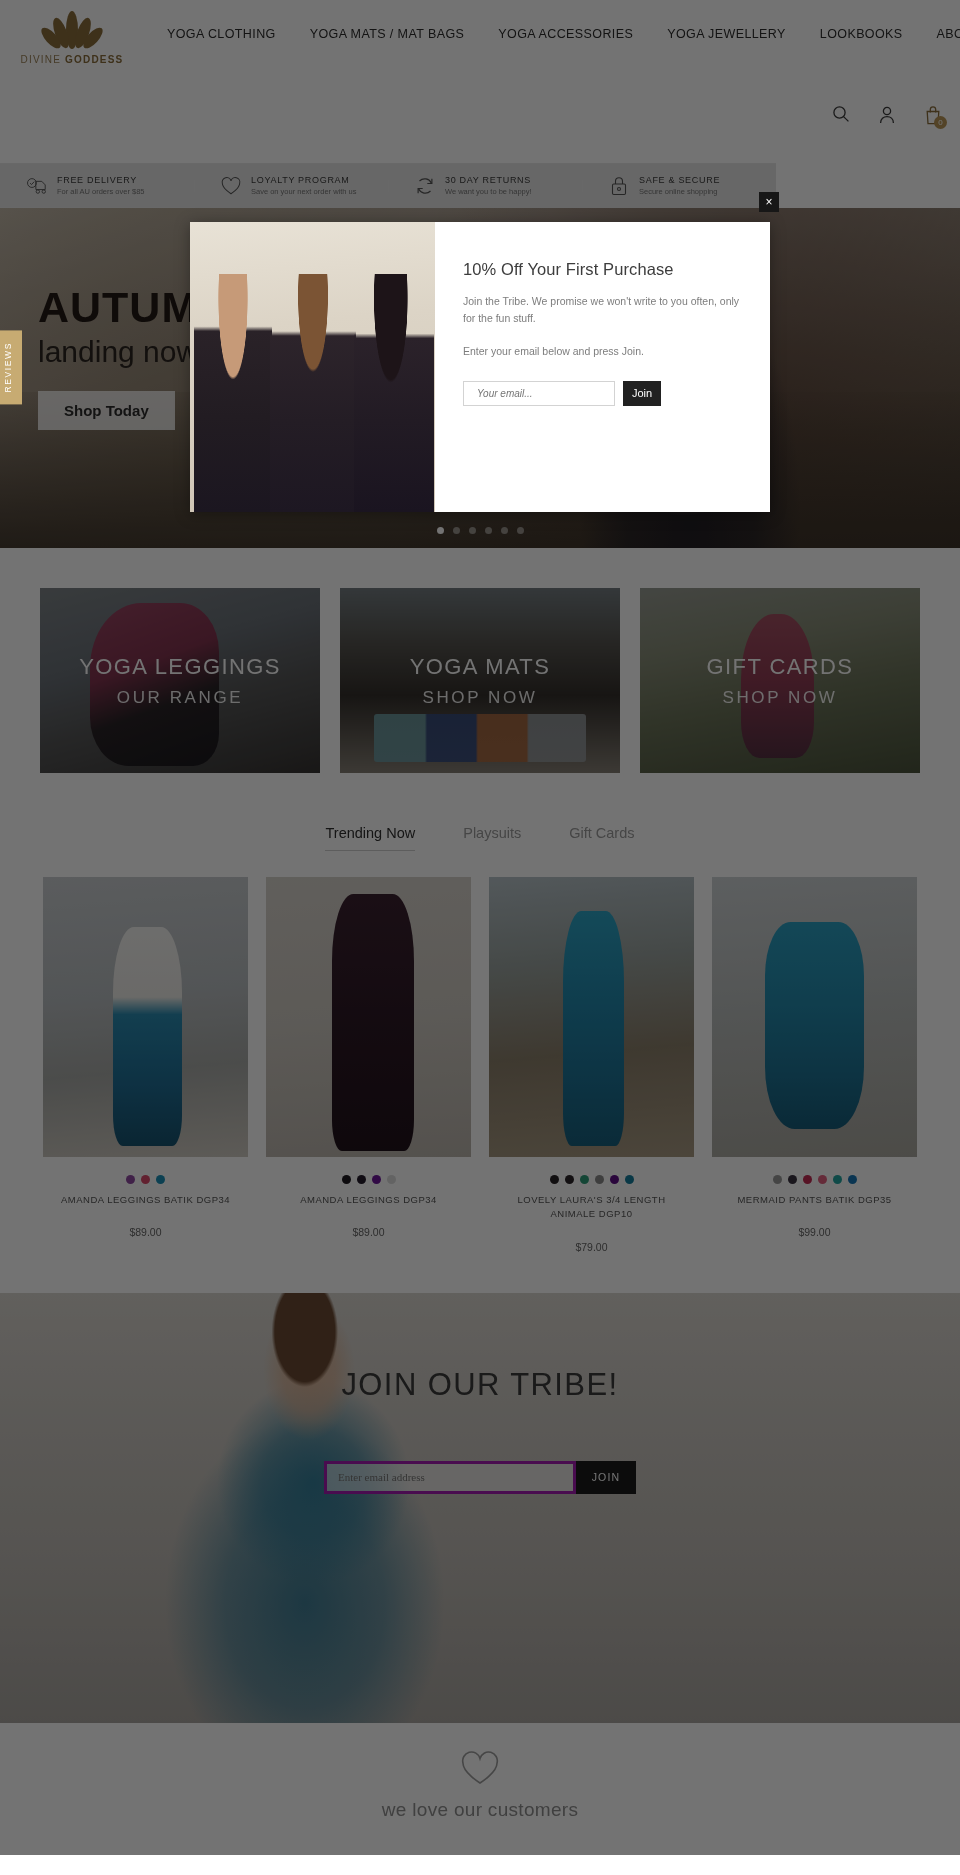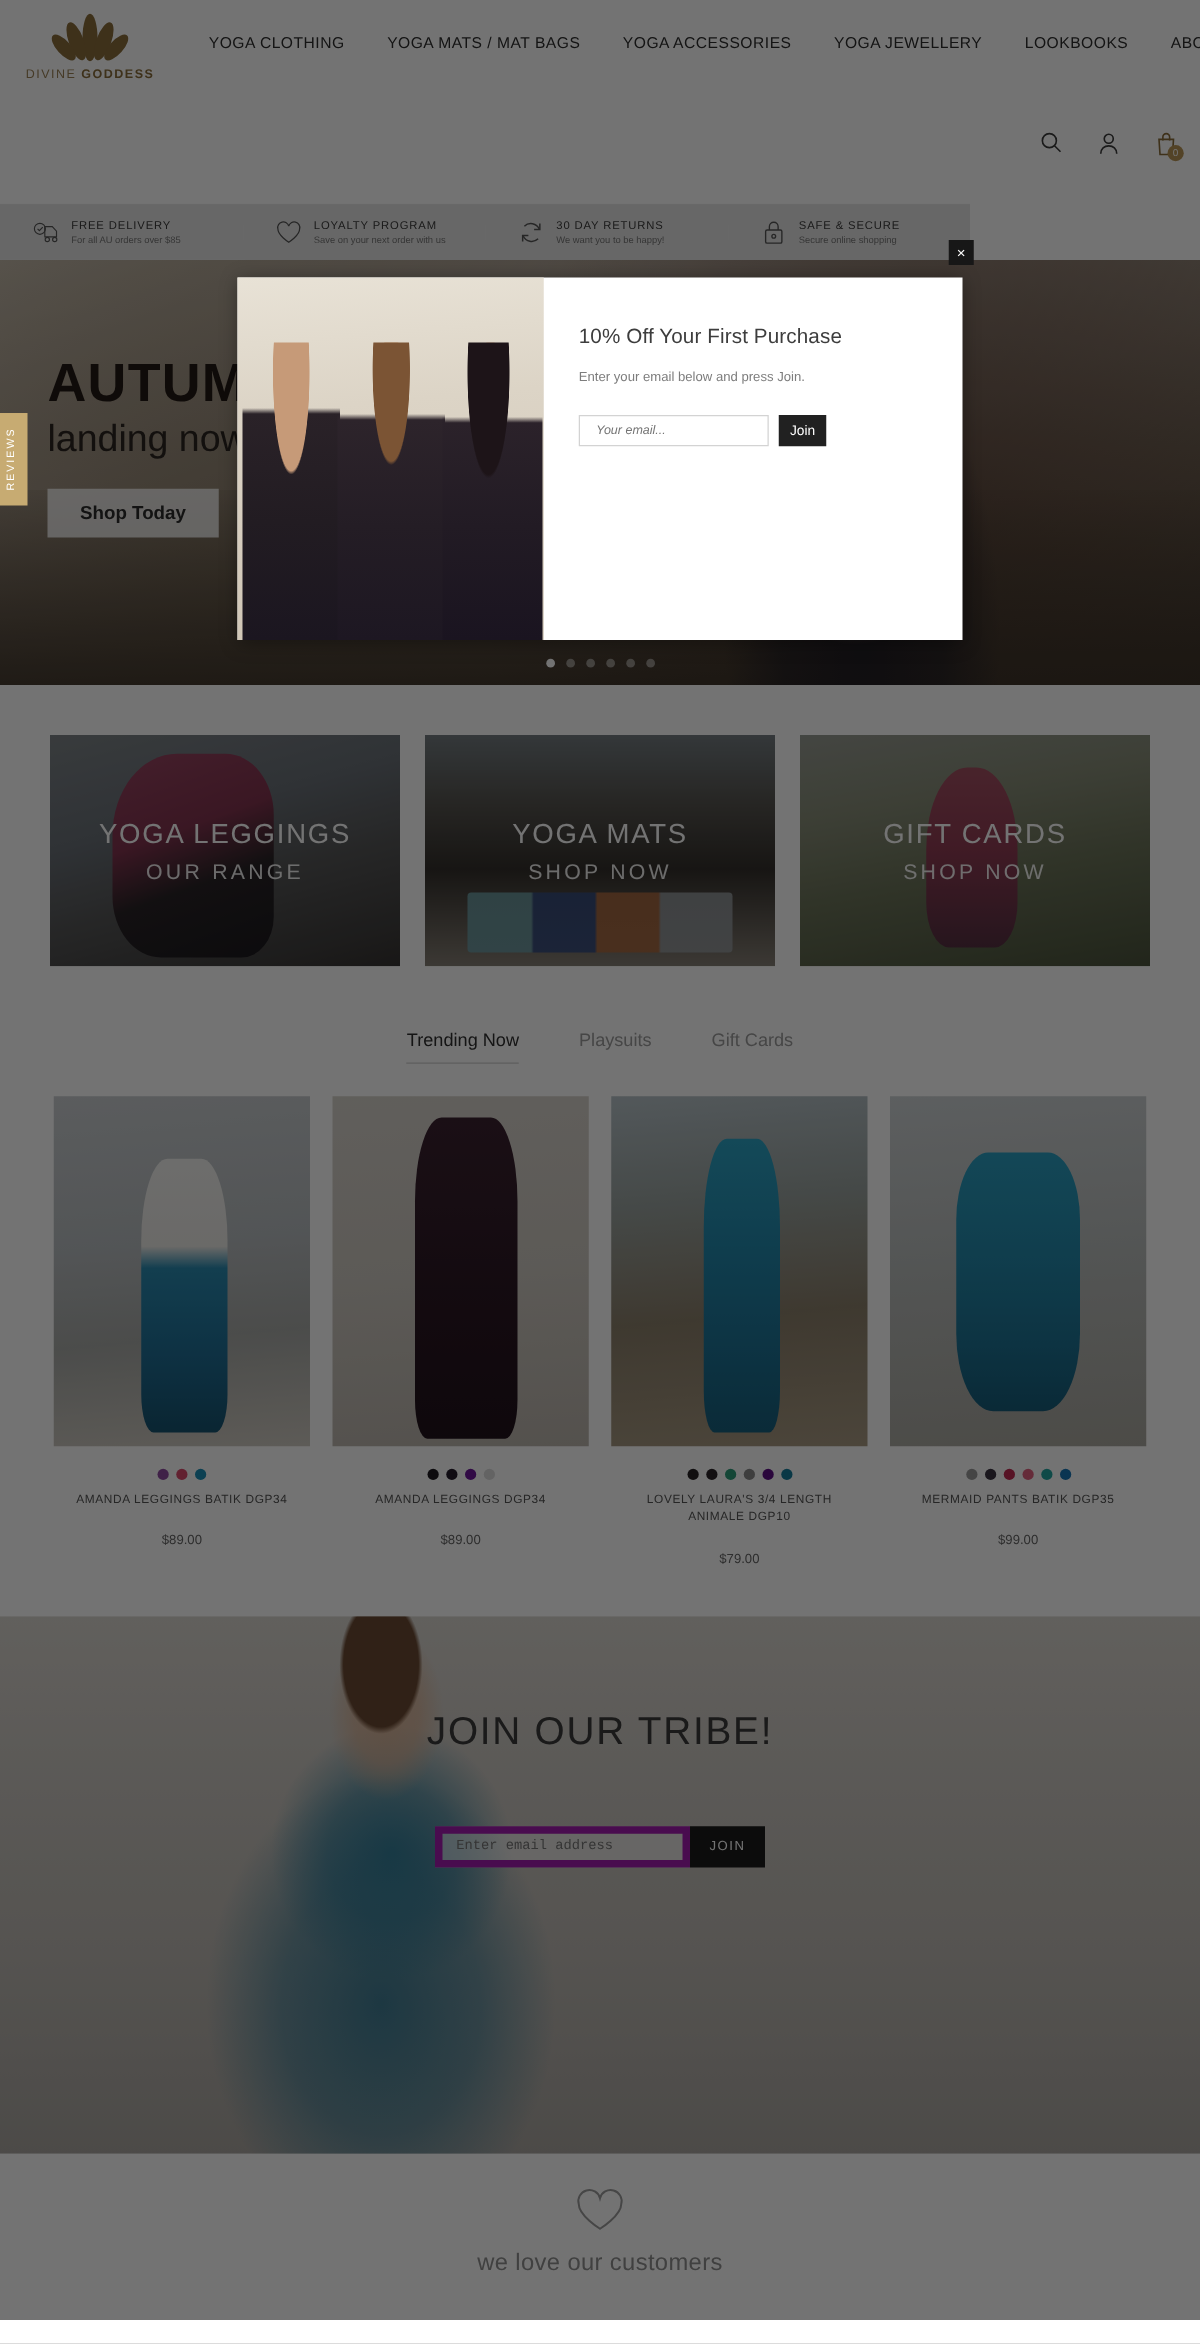--- a/index.html
+++ b/index.html
@@ -157,22 +157,22 @@
       radial-gradient(ellipse at 44% 9%, #6b4a33 0%, #6b4a33 9%, rgba(0,0,0,0) 10%),
       radial-gradient(ellipse at 45% 18%, rgba(214,176,148,.95) 0%, rgba(214,176,148,.7) 8%, rgba(0,0,0,0) 14%),
       radial-gradient(ellipse at 46% 44%, rgba(40,120,150,.85) 0%, rgba(40,120,150,.55) 16%, rgba(0,0,0,0) 30%),
       radial-gradient(ellipse at 44% 72%, rgba(35,110,140,.8) 0%, rgba(35,110,140,.5) 24%, rgba(0,0,0,0) 42%);
   }
   .news-inner { position:relative; text-align:center; padding-top:60px; }
   .news-sub { font-size:16.5px; color:#4a4a4a; letter-spacing:.2px; }
   .news-h { font-size:31px; color:#3b3b3b; letter-spacing:1.4px; margin-top:14px; font-weight:normal; }
   .news-form { margin-top:58px; display:flex; justify-content:center; }
   .news-form input {
-    width:204px; height:33px; border:6px solid #a21caf; background:rgba(255,255,255,.55);
-    padding:0 11px; font-size:11px; color:#777; outline:none; font-family:Liberation Mono, monospace;
+    width:252px; height:33px; border:3px solid #a21caf; background:rgba(255,255,255,.55);
+    padding:0 11px; font-size:11px; color:#777; outline:none; font-family:Liberation Serif, serif;
   }
   .news-form button {
     width:60px; height:33px; background:#1c1c1c; color:#fff; border:none; font-size:10.5px;
     letter-spacing:1.2px; cursor:pointer; font-family:"Liberation Sans", sans-serif;
   }
 
   
   .footer-teaser { width:960px; background:#fff; padding:28px 0 34px; text-align:center; }
   .footer-teaser .heart { color:#9b9b9b; }
   .footer-teaser .ft-txt { font-size:19px; color:#8e8e8e; margin-top:8px; letter-spacing:.3px; }
@@ -455,20 +455,21 @@
 
   <div class="modal-wrap">
     <div class="modal-img">
       <span class="g g1"></span>
       <span class="g g2"></span>
       <span class="g g3"></span>
     </div>
     <div class="modal-body">
       <div class="modal-close">×</div>
       <div class="modal-h">10% Off Your First Purchase</div>
+      <div class="modal-p">Join the Tribe. We promise we won't write to you often, only for the fun stuff.</div>
       <div class="modal-p2">Enter your email below and press Join.</div>
       <div class="modal-form">
         <input type="text" placeholder="Your email..." style="">
         <button>Join</button>
       </div>
     </div>
   </div>
 
 </div>
 

